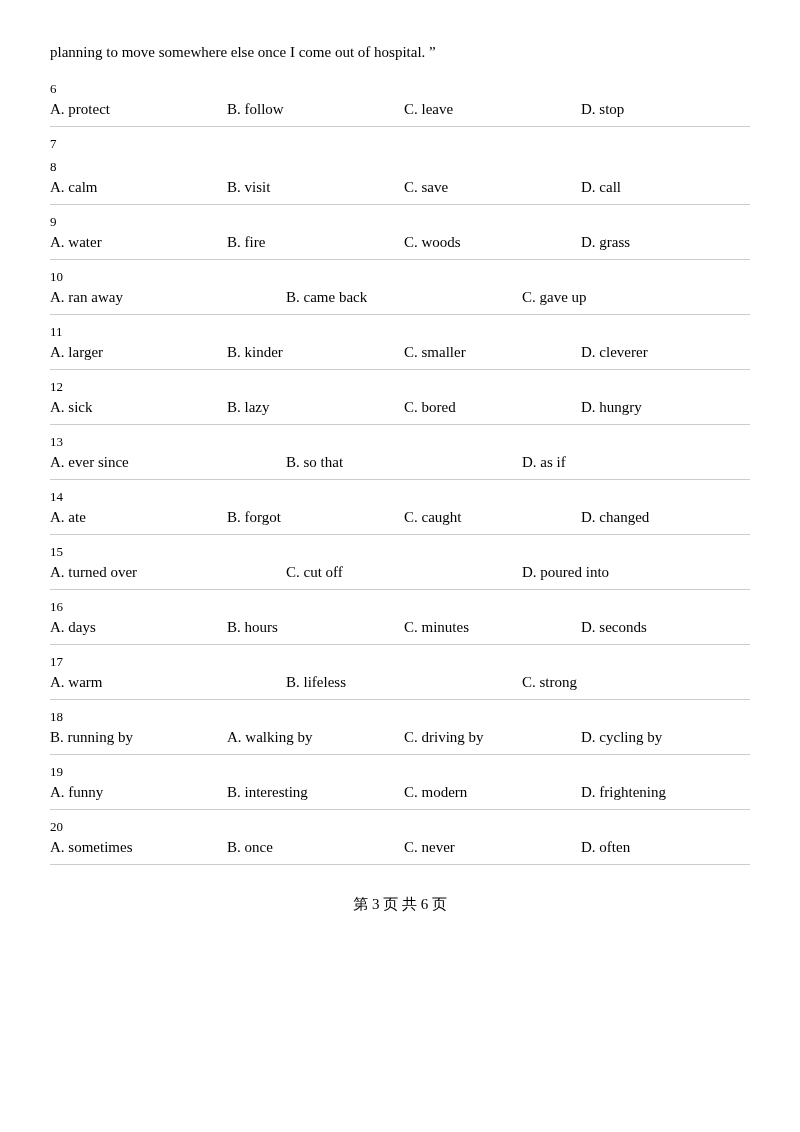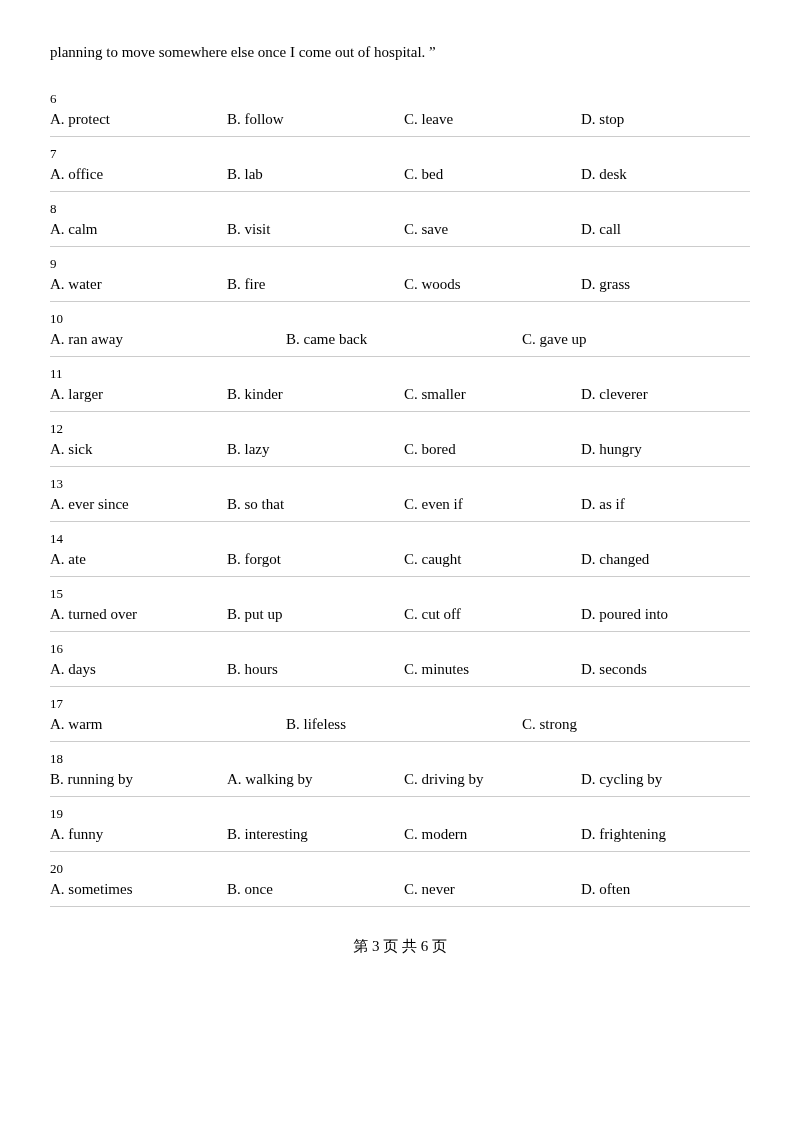--- a/index.html
+++ b/index.html
@@ -11,21 +11,21 @@
       background: #fff;
       font-family: 'SimSun', 'Song', serif;
       font-size: 16px;
       color: #000;
       width: 800px;
       min-height: 1132px;
       padding: 40px 50px;
     }
     .header-text {
       font-size: 15px;
-      margin-bottom: 28px;
+      margin-bottom: 18px;
       line-height: 1.6;
     }
     .question-block {
       margin-bottom: 10px;
     }
     .question-number {
       font-size: 13px;
       line-height: 1;
       margin-bottom: 2px;
     }
@@ -59,26 +59,20 @@
       <div class="question-number">6</div>
       <div class="options-row">
         <div class="option">A. protect</div>
         <div class="option">B. follow</div>
         <div class="option">C. leave</div>
         <div class="option">D. stop</div>
       </div>
     </div>
     <div class="question-block">
       <div class="question-number">7</div>
-      <div class="options-row">
-        <div class="option">A. office</div>
-        <div class="option">B. lab</div>
-        <div class="option">C. bed</div>
-        <div class="option">D. desk</div>
-      </div>
     </div>
     <div class="question-block">
       <div class="question-number">8</div>
       <div class="options-row">
         <div class="option">A. calm</div>
         <div class="option">B. visit</div>
         <div class="option">C. save</div>
         <div class="option">D. call</div>
       </div>
     </div>
@@ -115,38 +109,36 @@
         <div class="option">B. lazy</div>
         <div class="option">C. bored</div>
         <div class="option">D. hungry</div>
       </div>
     </div>
     <div class="question-block">
       <div class="question-number">13</div>
       <div class="options-row">
         <div class="option">A. ever since</div>
         <div class="option">B. so that</div>
-        <div class="option">C. even if</div>
         <div class="option">D. as if</div>
       </div>
     </div>
     <div class="question-block">
       <div class="question-number">14</div>
       <div class="options-row">
         <div class="option">A. ate</div>
         <div class="option">B. forgot</div>
         <div class="option">C. caught</div>
         <div class="option">D. changed</div>
       </div>
     </div>
     <div class="question-block">
       <div class="question-number">15</div>
       <div class="options-row">
         <div class="option">A. turned over</div>
-        <div class="option">B. put up</div>
         <div class="option">C. cut off</div>
         <div class="option">D. poured into</div>
       </div>
     </div>
     <div class="question-block">
       <div class="question-number">16</div>
       <div class="options-row">
         <div class="option">A. days</div>
         <div class="option">B. hours</div>
         <div class="option">C. minutes</div>

